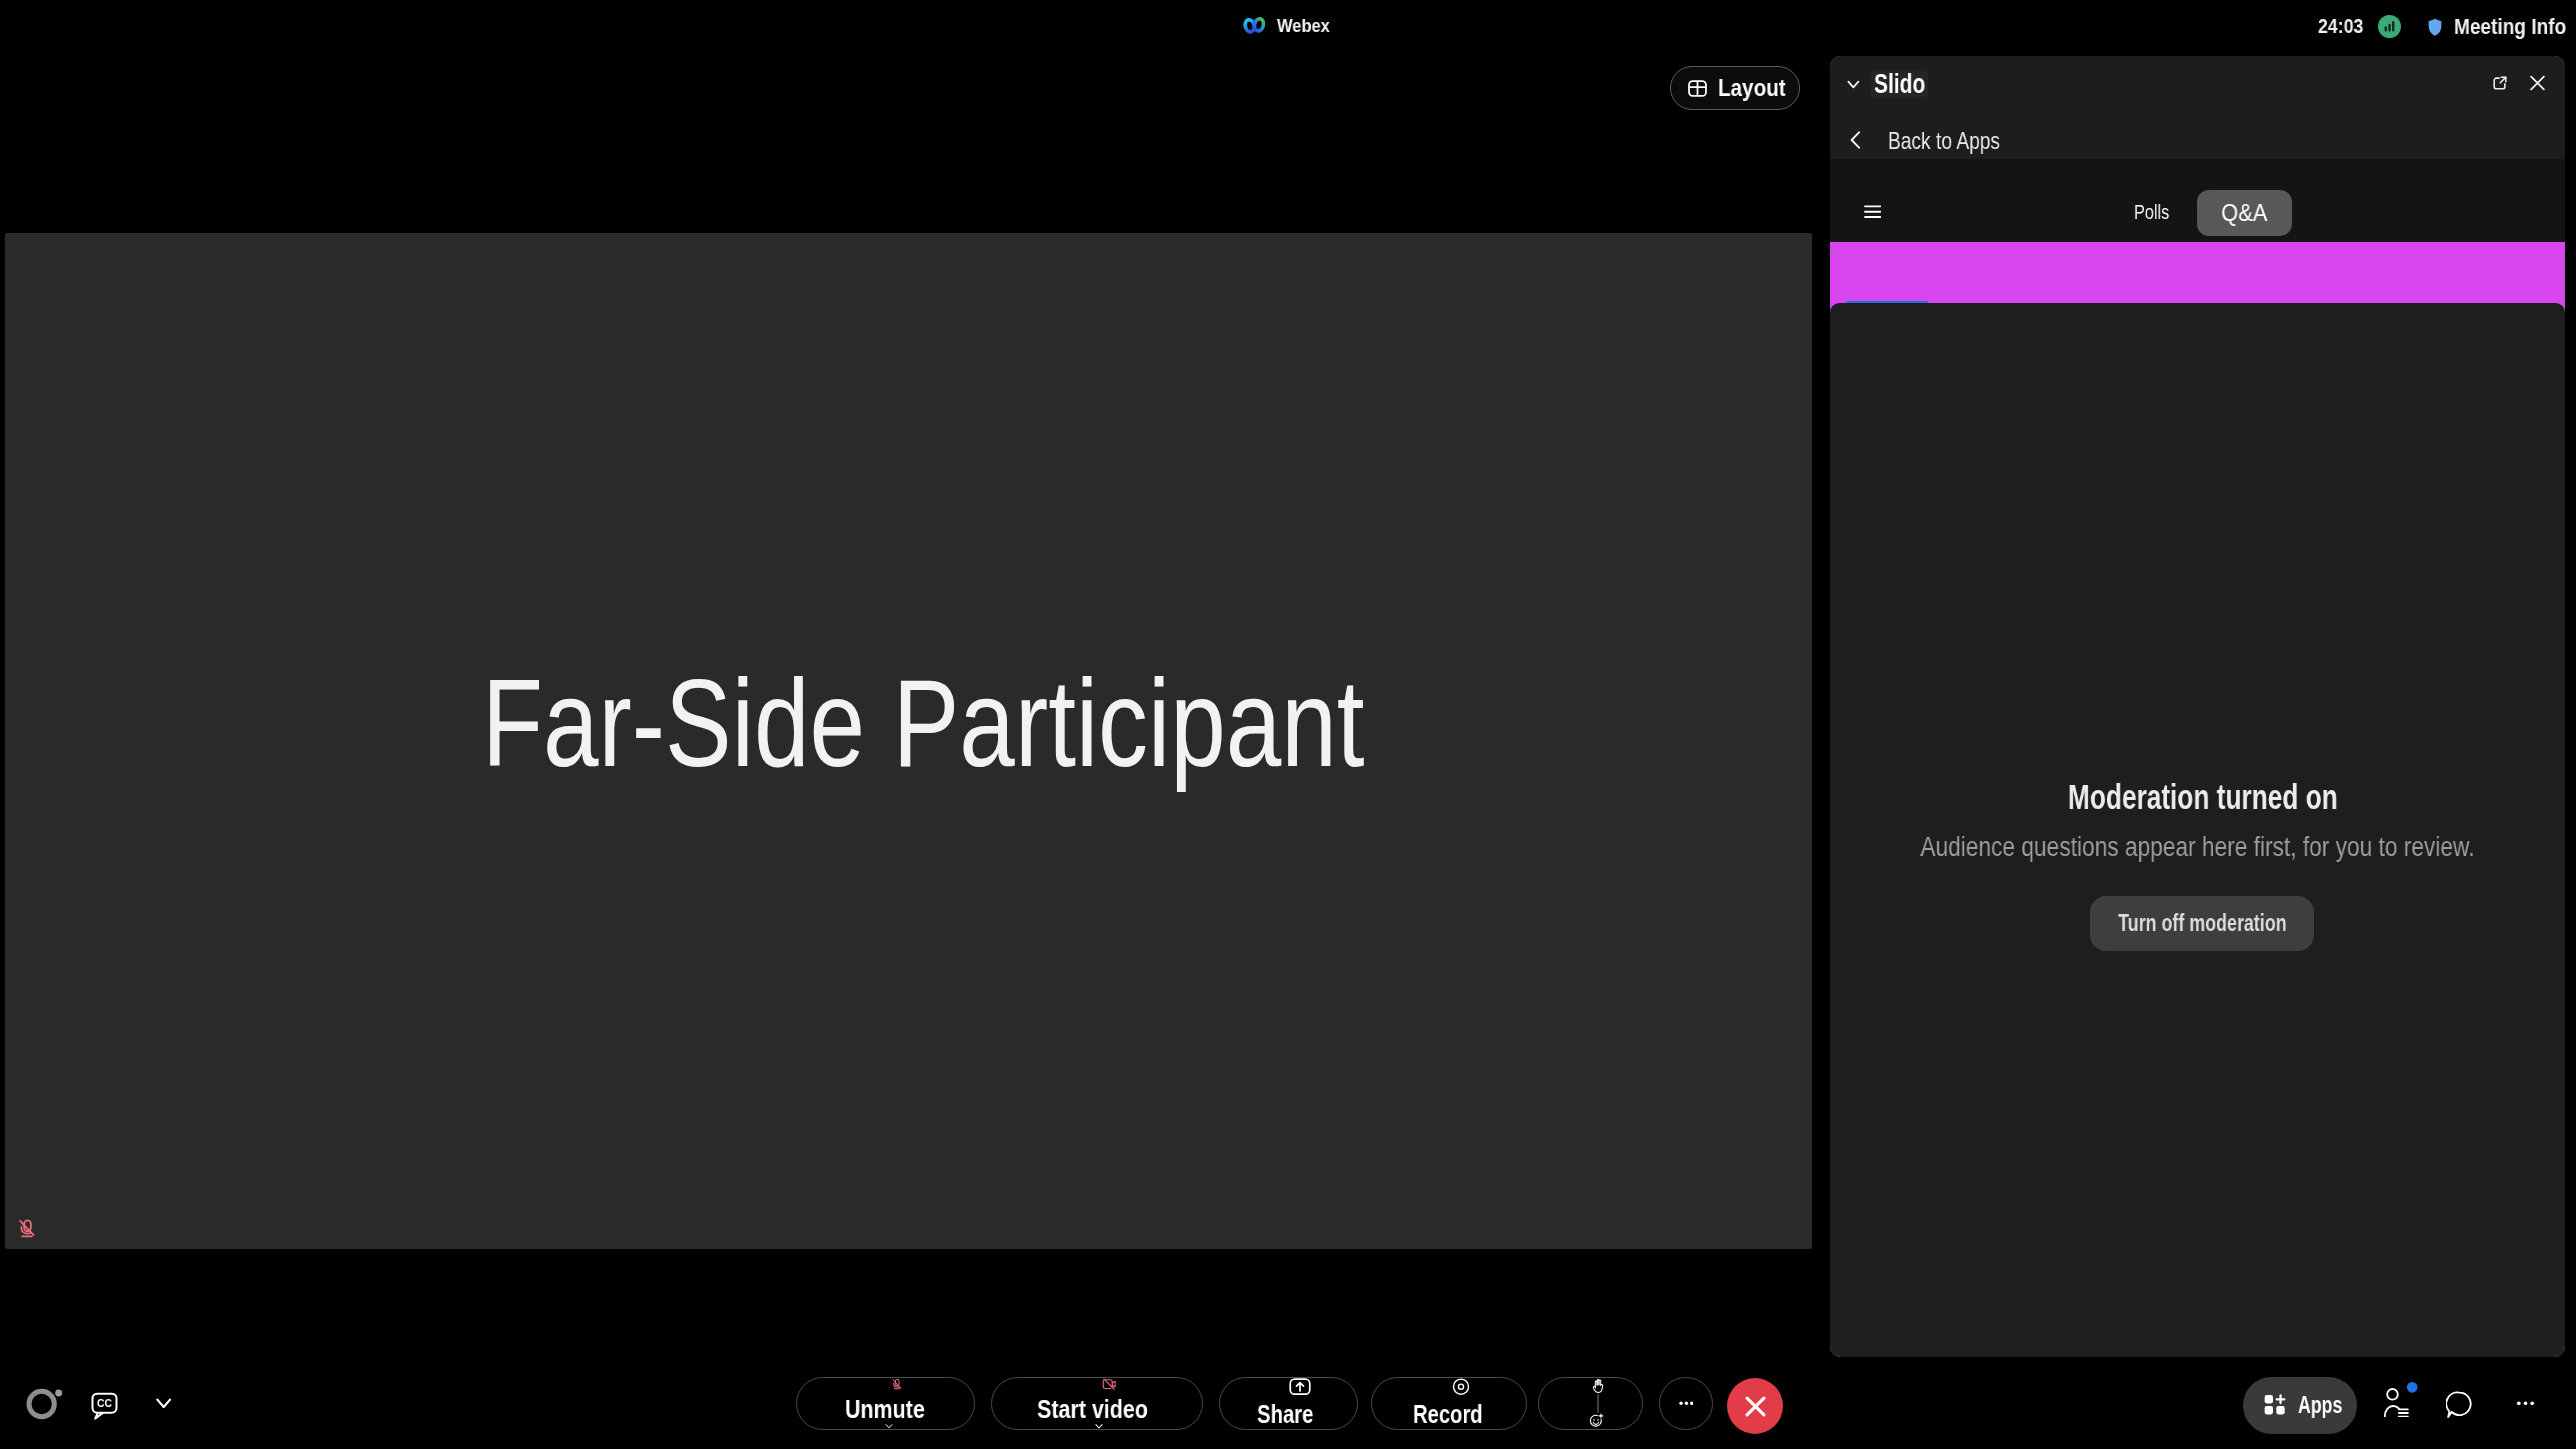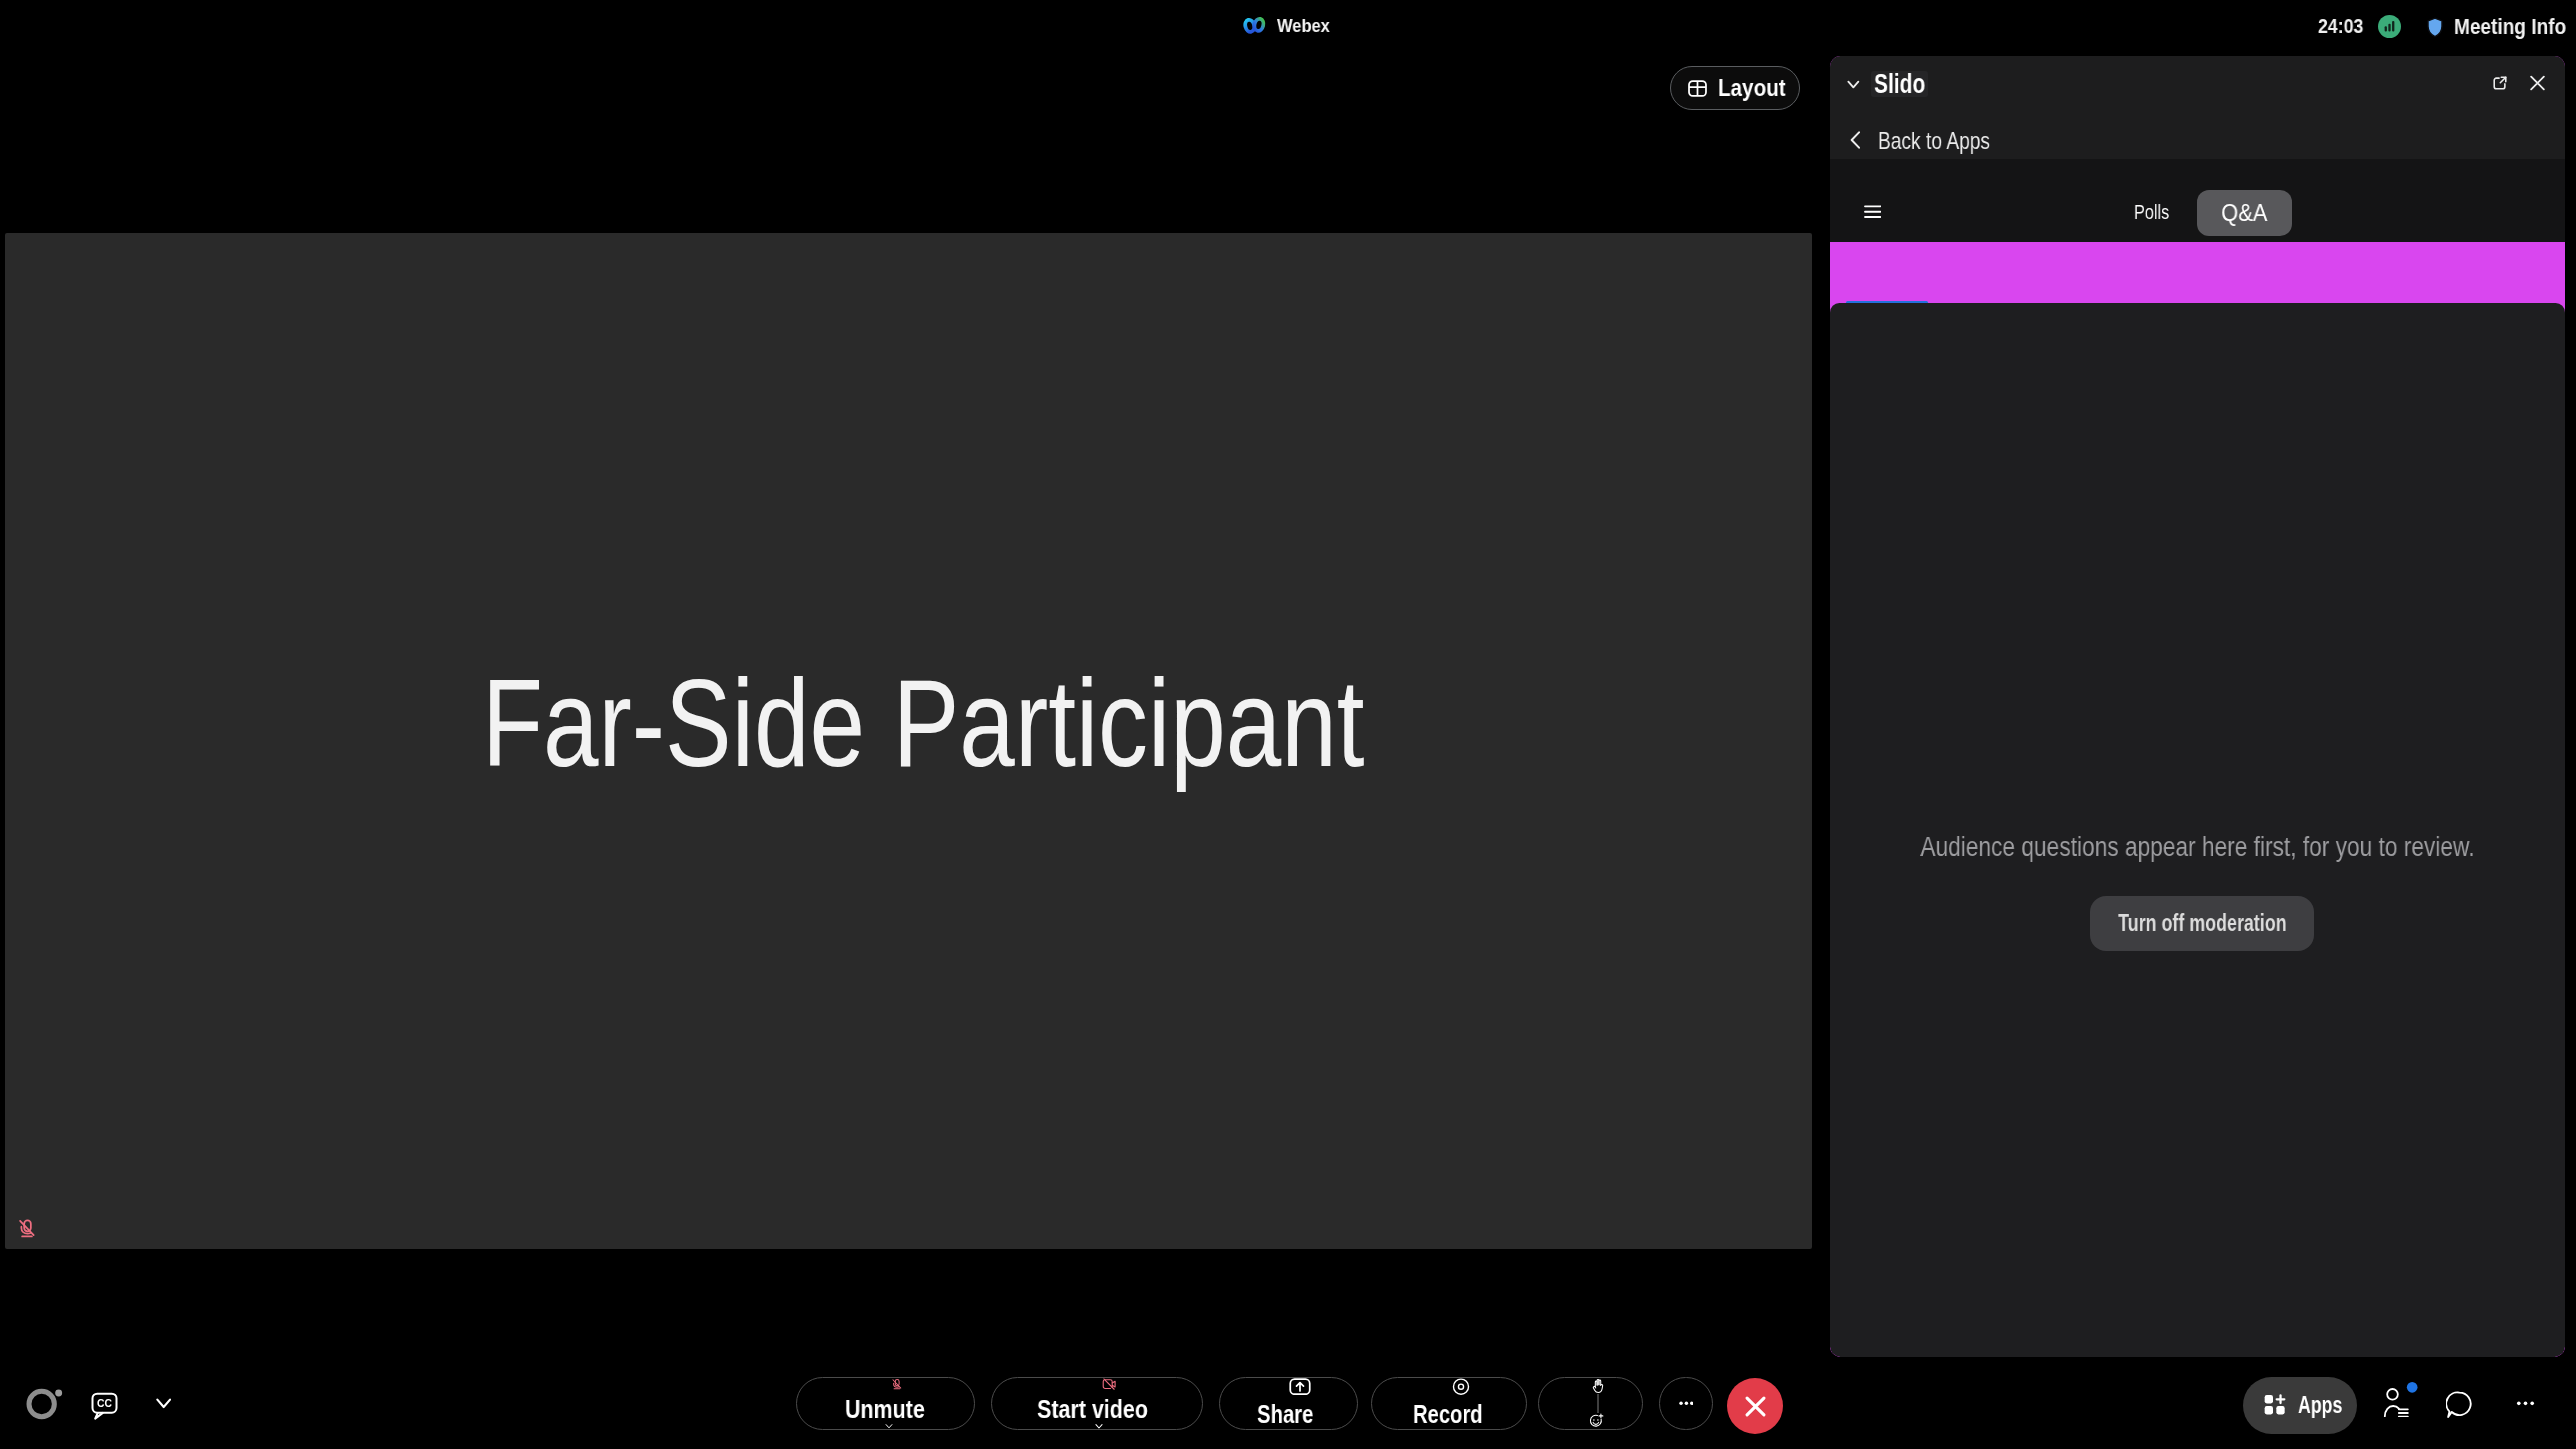--- a/index.html
+++ b/index.html
@@ -205,39 +205,40 @@
         <path d="M13.5 2 H21 V9.5"></path>
         <path d="M21 2 L12 11"></path>
       </g>
     </svg>
     <svg class="abs" style="left:699px;top:19px;" width="17" height="16" viewBox="0 0 25 24">
       <path d="M3 2.5 L22 21.5 M22 2.5 L3 21.5" stroke="#ebebeb" stroke-width="2.8" stroke-linecap="round"></path>
     </svg>
     <svg class="abs" style="left:19.5px;top:75px;" width="10.7" height="18" viewBox="0 0 16 27">
       <path d="M13.5 2 L2.5 13.5 L13.5 25" fill="none" stroke="#ececec" stroke-width="3" stroke-linecap="round" stroke-linejoin="round"></path>
     </svg>
-    <div class="abs" style="left:48px;top:71px;font-size:24px;color:#ececec;"><span class="sx" style="transform:scaleX(0.80);">Back to Apps</span></div>
+    <div class="abs" style="left:58px;top:71px;font-size:24px;color:#ececec;"><span class="sx" style="transform:scaleX(0.80);">Back to Apps</span></div>
   </div>
 
   <div class="abs" style="left:0;top:103px;width:100%;height:83px;background:#141415;">
     <svg class="abs" style="left:34px;top:46px;" width="17.4" height="13.4" viewBox="0 0 26 20">
       <g stroke="#fff" stroke-width="2.8" stroke-linecap="round">
         <line x1="1.5" y1="2" x2="24.5" y2="2"></line>
         <line x1="1.5" y1="10" x2="24.5" y2="10"></line>
         <line x1="1.5" y1="18" x2="24.5" y2="18"></line>
       </g>
     </svg>
     <div class="abs" style="left:304px;top:41px;font-size:21px;color:#fff;"><span class="sx" style="transform:scaleX(0.774);">Polls</span></div>
     <div class="abs flex" style="left:367px;top:31px;width:95px;height:46px;background:#58585b;border-radius:12px;justify-content:center;font-size:23px;font-weight:500;color:#fff;">
         <span class="sx" style="transform:scaleX(0.95);transform-origin:center;">Q&amp;A</span>
       </div>
   </div>
 
   <div class="abs" style="left:16px;top:245px;width:82px;height:3.4px;background:#2471dd;border-radius:2px;"></div>
 
   <div class="abs" style="left:0;top:247px;width:100%;height:1054px;background:#1e1e20;border-radius:9.4px 9.4px 10.7px 10.7px;">
+    <div class="abs" style="left:5.4px;top:476px;width:100%;text-align:center;font-size:35px;font-weight:700;color:#ececec;line-height:1.0;"><span class="sx" style="transform:scaleX(0.75);transform-origin:center;">Moderation turned on</span></div>
     <div class="abs" style="left:0;top:531px;width:100%;text-align:center;font-size:27px;color:#9d9da0;line-height:1.0;"><span class="sx" style="transform:scaleX(0.841);transform-origin:center;">Audience questions appear here first, for you to review.</span></div>
     <div class="abs flex" style="left:260px;top:593px;width:224px;height:55px;background:#3e3e41;border-radius:16px;justify-content:center;font-size:23px;font-weight:700;color:#dcdcdc;">
         <span class="sx" style="transform:scaleX(0.777);transform-origin:center;">Turn off moderation</span>
       </div>
   </div>
 </div>
 
 
 </body></html>

